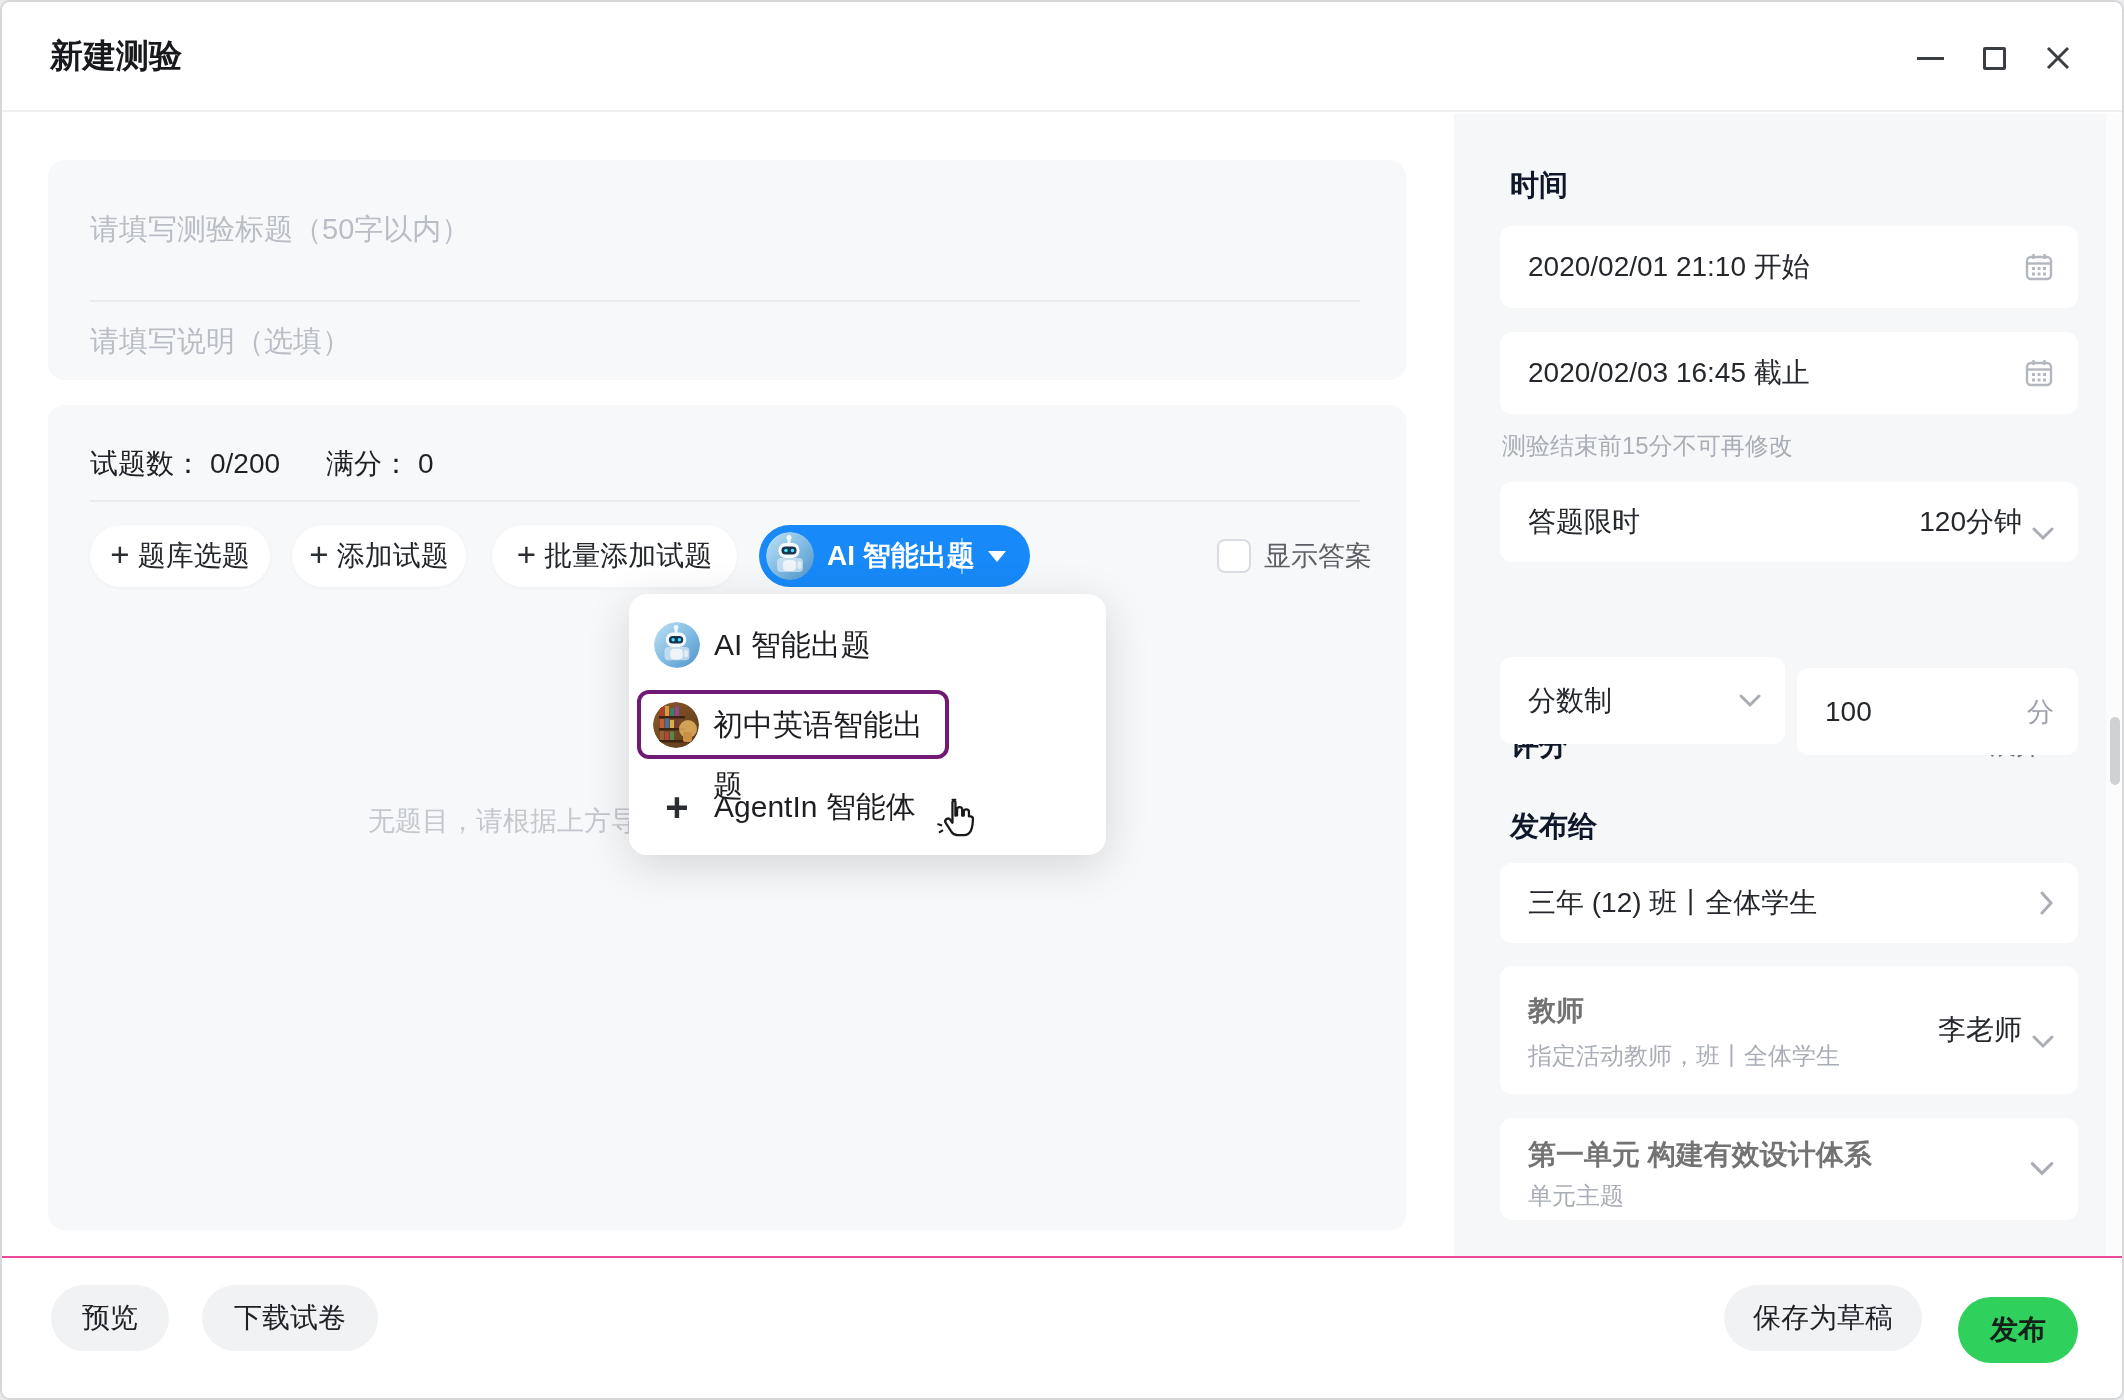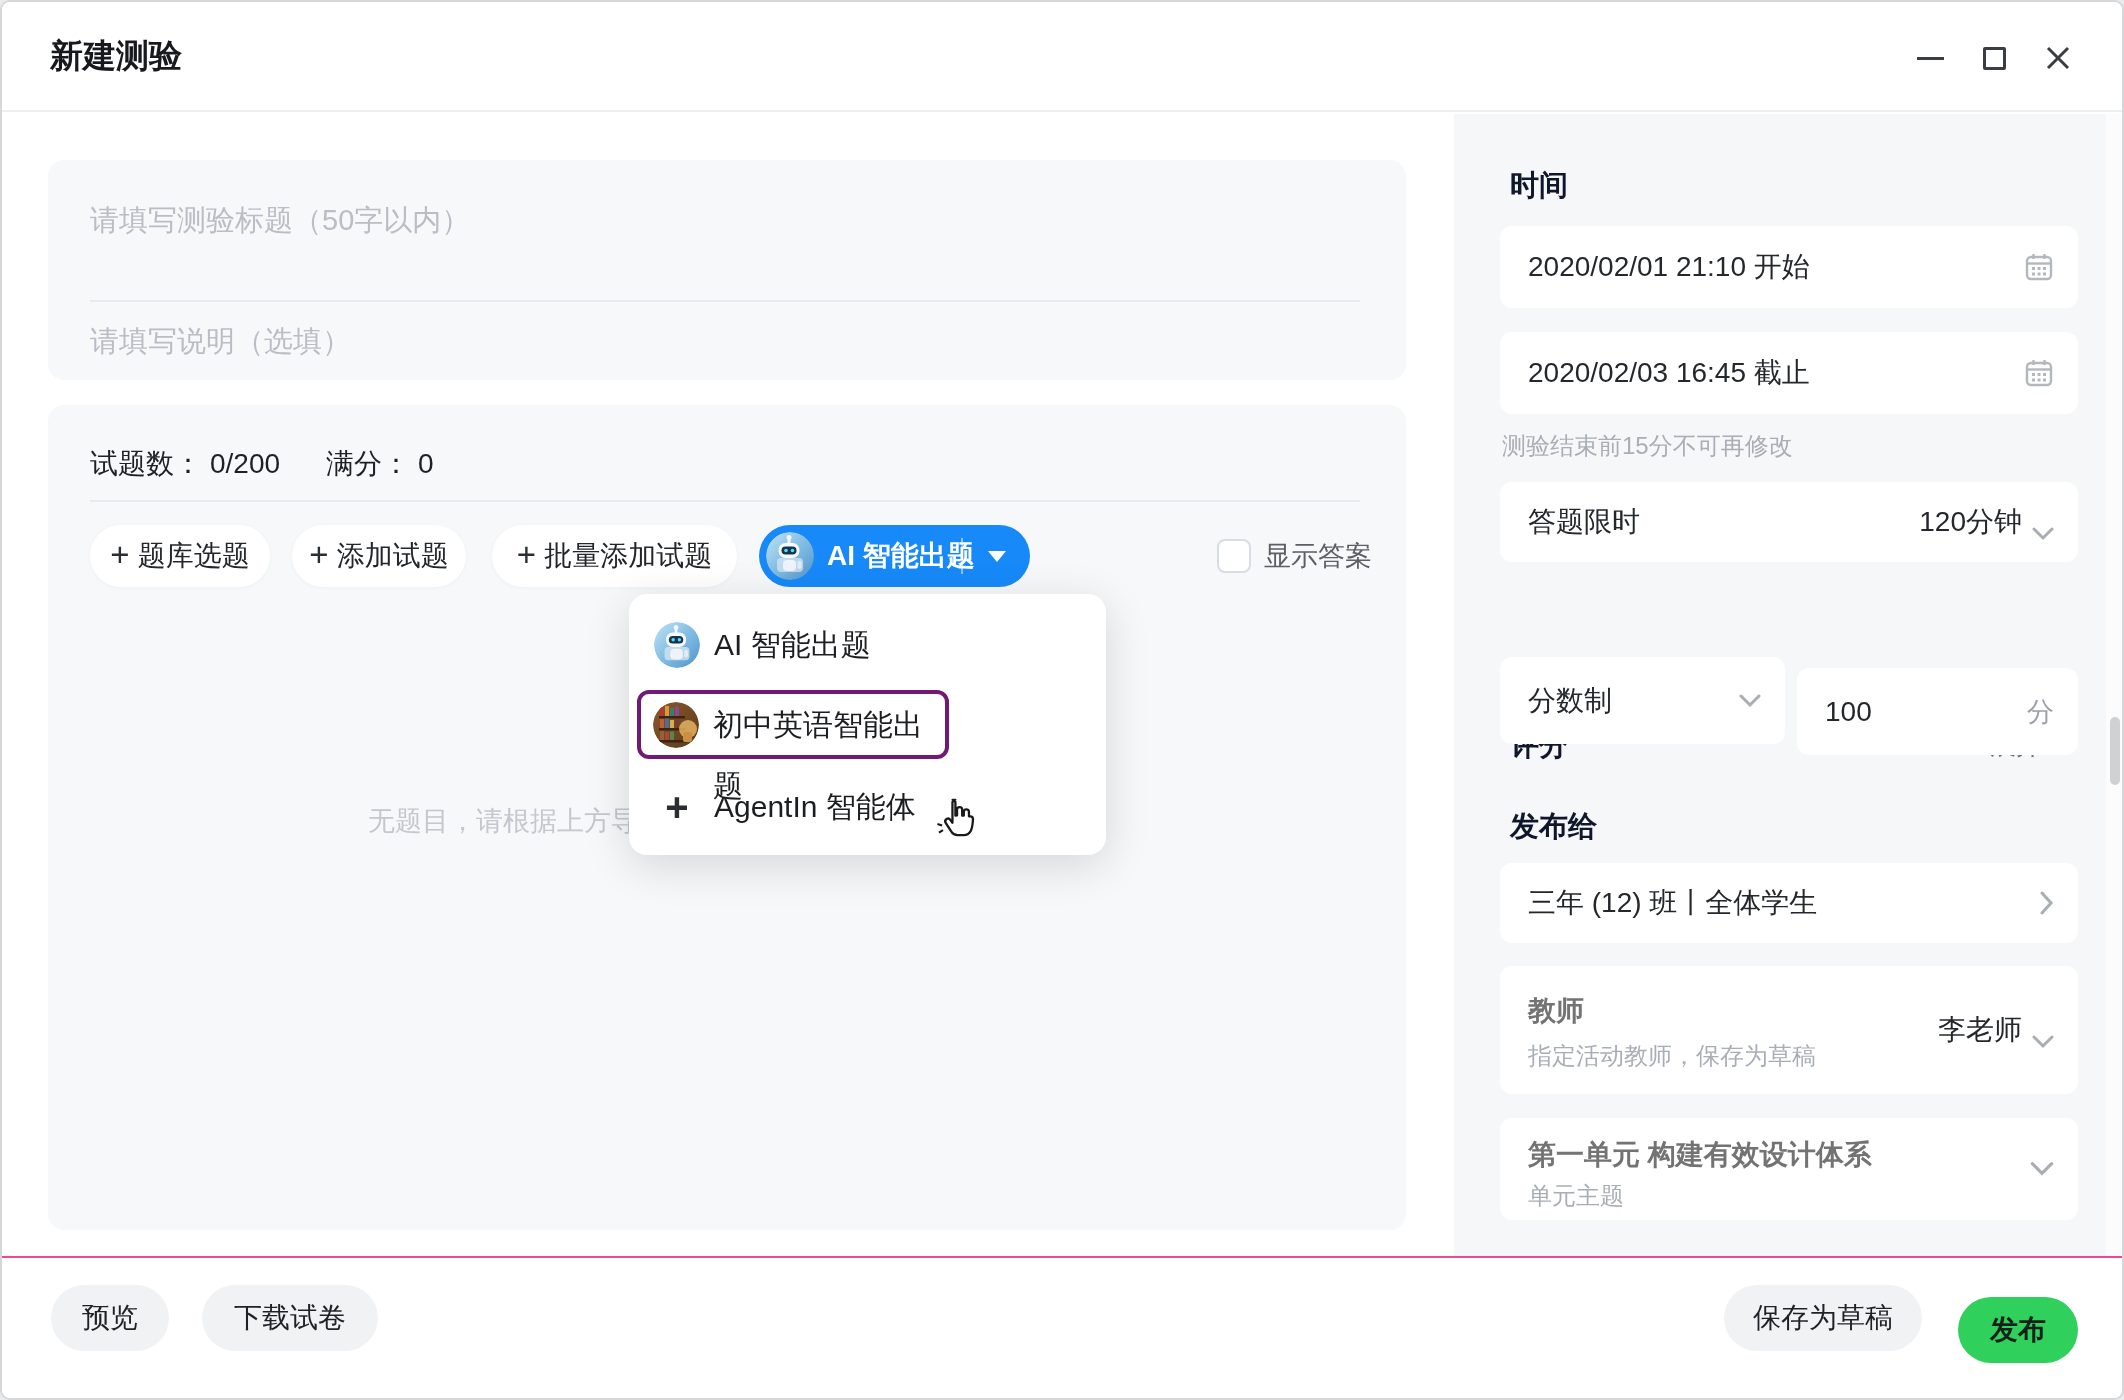--- a/index.html
+++ b/index.html
@@ -109,21 +109,21 @@
       <div class="glyph-max"></div>
     </div>
     <div class="win-btn" style="left:2032px;">
       <svg width="28" height="28" viewBox="0 0 28 28">
         <path d="M4 4 L24 24 M24 4 L4 24" stroke="#3a3d42" stroke-width="3" fill="none"></path>
       </svg>
     </div>
   </div>
 
   <div class="card card1">
-    <div class="ph" style="top:41px;">请填写测验标题（50字以内）</div>
+    <div class="ph" style="top:50px;">请填写测验标题（50字以内）</div>
     <div class="hdiv" style="top:140px;"></div>
     <div class="ph" style="top:162px;">请填写说明（选填）</div>
   </div>
 
   <div class="card card2">
     <div class="stats">
       <span>试题数：</span>
       <span>0/200</span>
       <span class="gap"></span>
       <span>满分：</span>
@@ -309,21 +309,21 @@
       <div class="val">三年 (12) 班丨全体学生</div>
       <div class="right-ico">
         <svg width="14" height="24" viewBox="0 0 14 24">
           <path d="M2 2 L11 12 L2 22" stroke="#a9adb4" stroke-width="3" fill="none" stroke-linecap="round"></path>
         </svg>
       </div>
     </div>
 
     <div class="scard" style="top:852px; height:128px;">
       <div class="bold-val" style="top:26px;">教师</div>
-      <div class="sub" style="top:74px;">指定活动教师，保存为草稿</div>
+      <div class="sub" style="top:74px;">指定活动教师，班丨全体学生</div>
       <div class="rt-group">
         <span class="rt-text">李老师</span>
         <svg width="22" height="14" viewBox="0 0 22 14">
           <path d="M2 2 L11 11 L20 2" stroke="#a9adb4" stroke-width="3" fill="none" stroke-linecap="round"></path>
         </svg>
       </div>
     </div>
 
     <div class="scard" style="top:1004px; height:102px;">
       <div class="bold-val" style="top:18px;">第一单元 构建有效设计体系</div>

